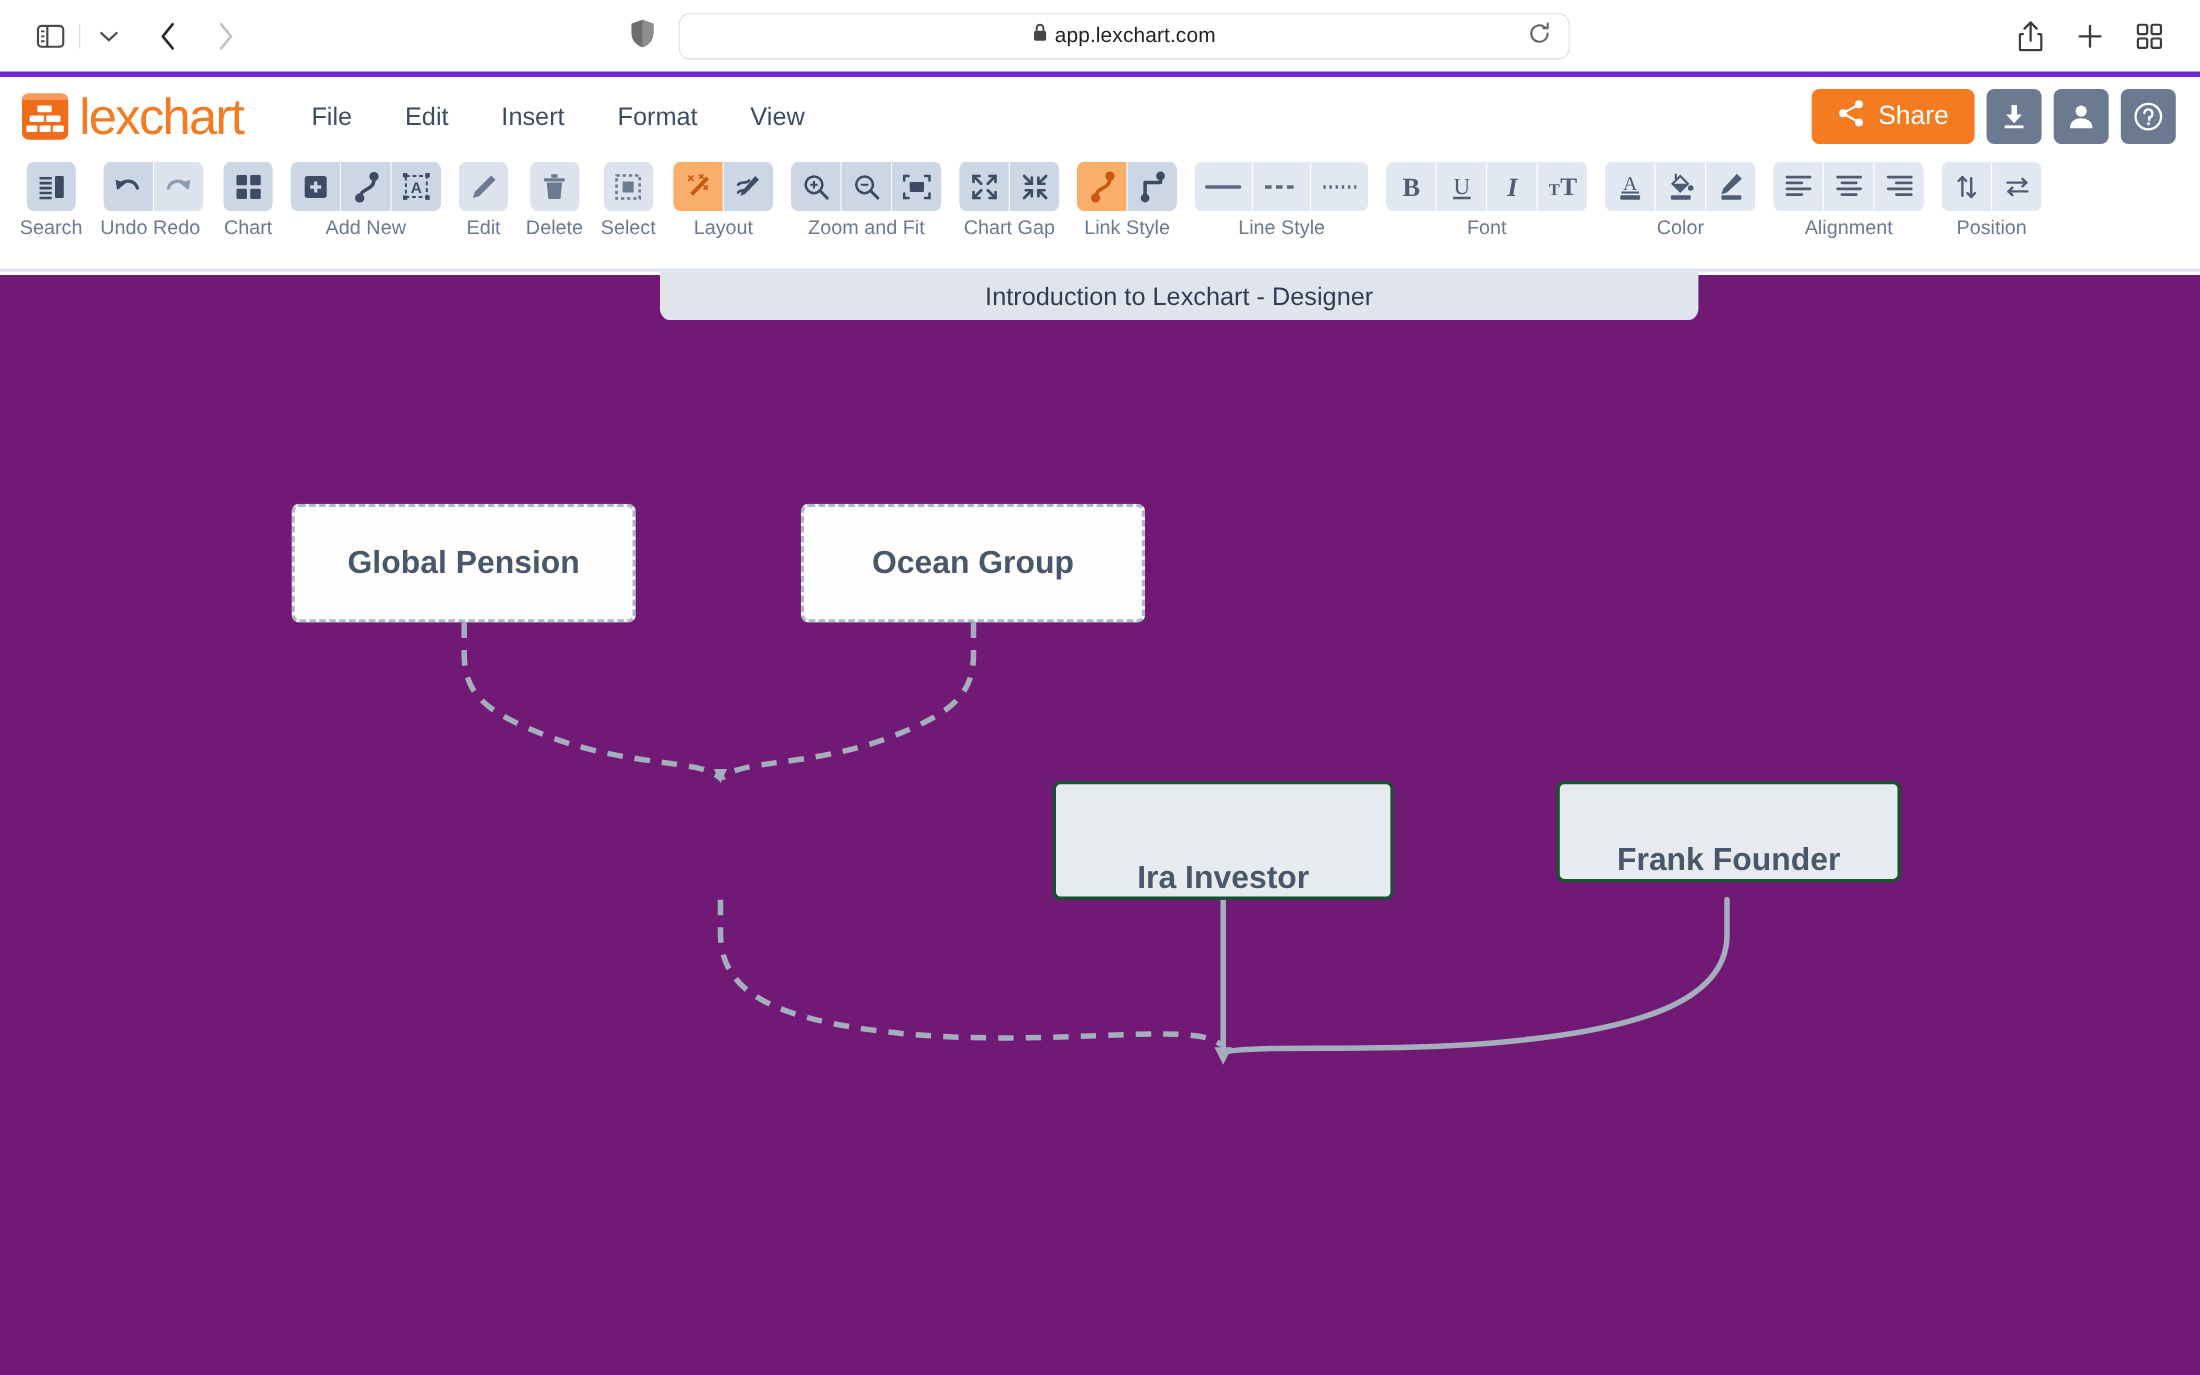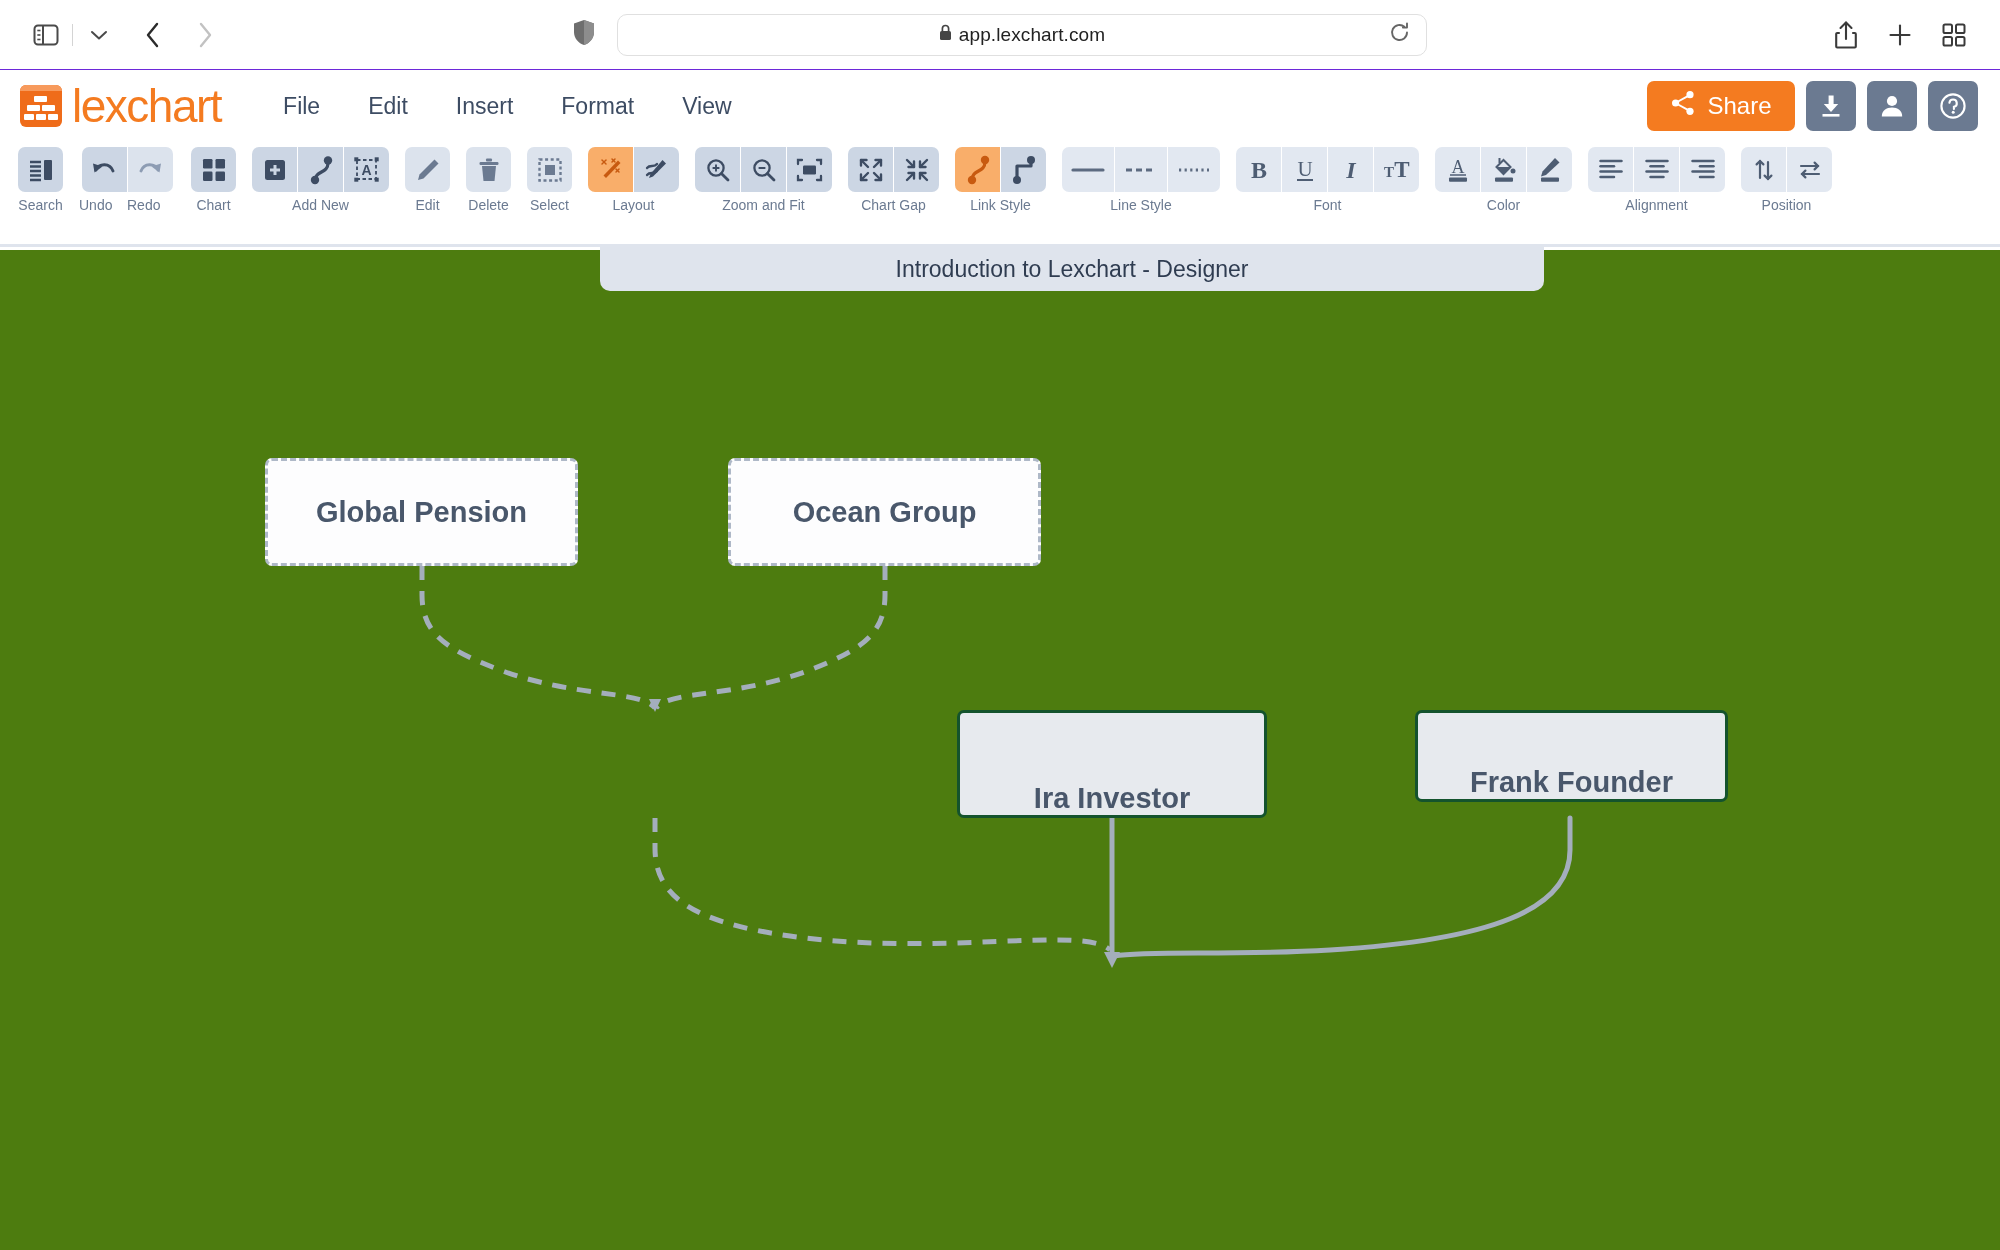--- a/index.html
+++ b/index.html
@@ -9,21 +9,21 @@
     font-family: "Liberation Sans", sans-serif;
     overflow: hidden;
   }
 
   
   #browser-chrome {
     height: 70px; width: 2000px;
     background: #ffffff;
     display: flex; align-items: center;
     position: relative;
-    border-bottom: 1px solid #6d28d9;
+    border-bottom: 5px solid #6d28d9;
   }
   .chrome-left { display: flex; align-items: center; gap: 0px; padding-left: 26px; }
   .chrome-btn {
     width: 40px; height: 40px;
     display: flex; align-items: center; justify-content: center;
     color: #4a4a4a;
   }
   .chrome-divider { width: 1px; height: 22px; background: #d4d4d4; margin: 0 6px; }
   .urlbar-wrap {
     position: absolute; left: 50%; transform: translateX(-50%);
@@ -121,41 +121,41 @@
     width: 45px; height: 45px;
     background: #ccd6e4;
     display: flex; align-items: center; justify-content: center;
     color: #3d4c63;
   }
   .tool-btn.light { background: #dce3ed; }
   .tool-btn.active { background: #f9ae6a; color: #c85a10; }
   .tool-btn.pale   { background: #e2e8f1; }
   .tool-row .tool-btn + .tool-btn { margin-left: 1px; }
   .group-label {
-    font-size: 14px; color: #6b7a91; margin-top: 5px; white-space: nowrap;
+    font-size: 18px; color: #6b7a91; margin-top: 5px; white-space: nowrap;
   }
   .labels-row { display: flex; }
   .labels-row .group-label { margin-top: 5px; }
 
   
   #title-bar {
     position: absolute; top: 247px; left: 600px;
     width: 944px; height: 44px;
     background: #dfe4ed;
     border-radius: 0 0 10px 10px;
     display: flex; align-items: center; justify-content: center;
     z-index: 5;
   }
   #title-bar span { font-size: 23px; color: #2f3c51; font-weight: 500; }
 
   
   #canvas {
     position: absolute; top: 250px; left: 0;
     width: 2000px; height: 1000px;
-    background: #4d7c0f;
+    background: #701a75;
     overflow: hidden;
   }
   #edges { position: absolute; inset: 0; }
 
   .node {
     position: absolute;
     display: flex; align-items: center; justify-content: center;
     border-radius: 7px;
     font-size: 29px; font-weight: bold;
     color: #49576b;

